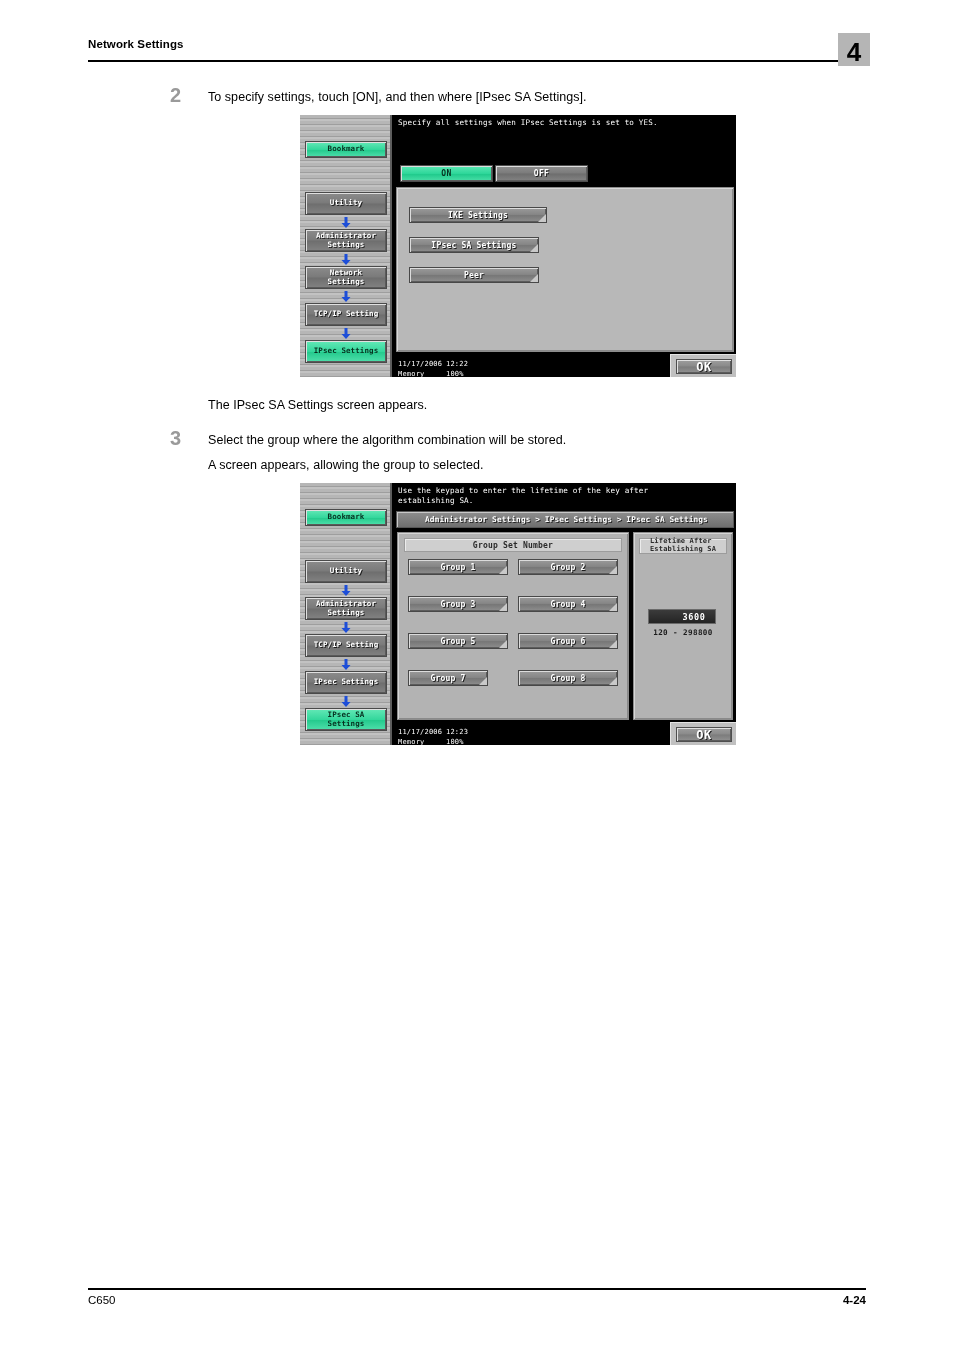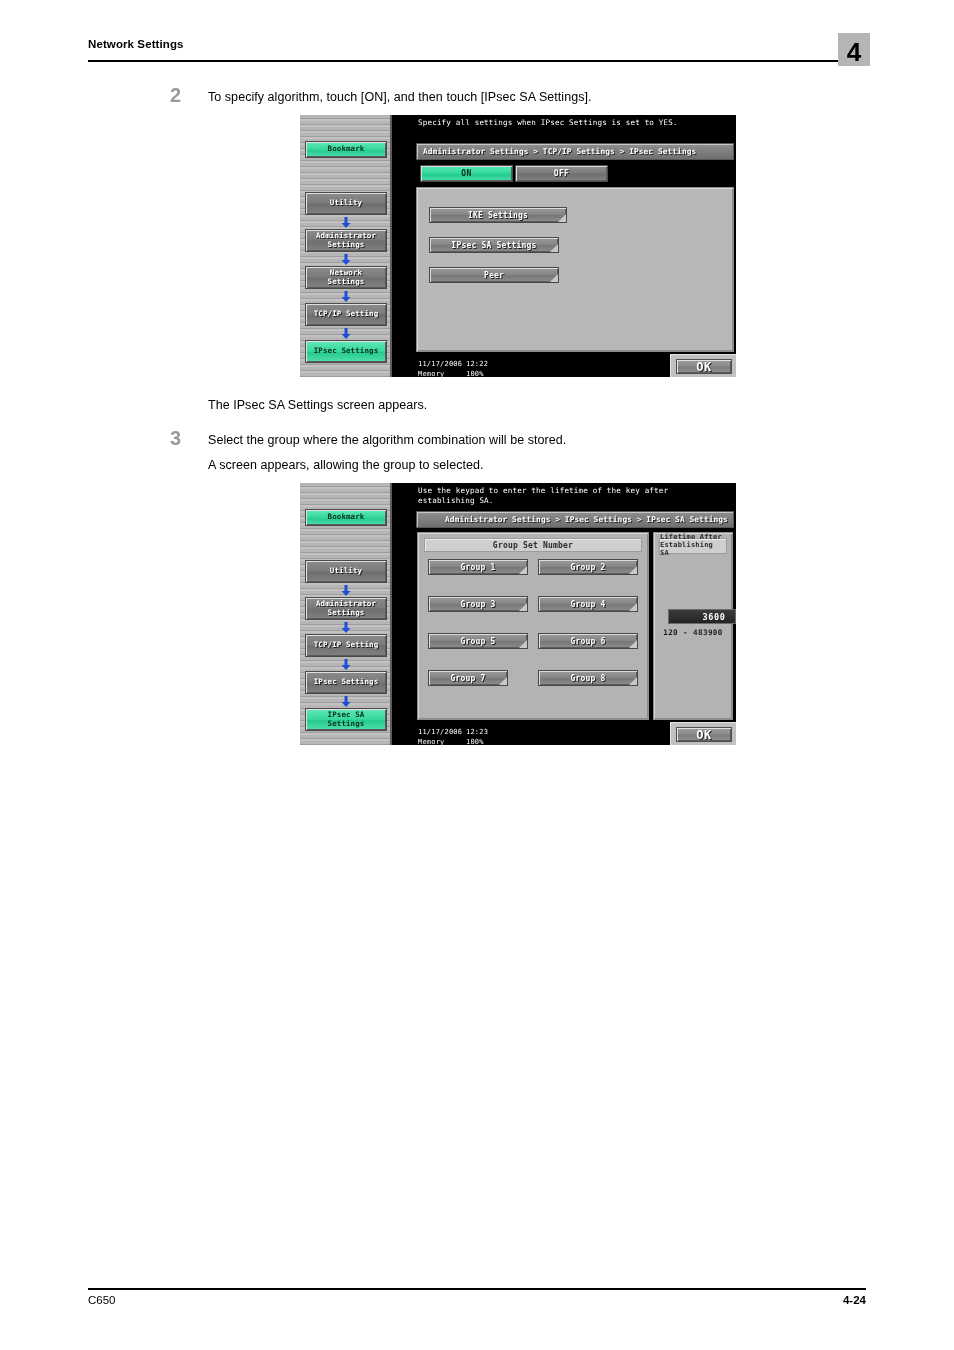--- a/index.html
+++ b/index.html
@@ -56,21 +56,21 @@
              line-height: 1.18; white-space: pre-line; letter-spacing: .1px; }
   .nav-btn.grey { background: linear-gradient(to bottom,#8b8b8b 0%,#7a7a7a 48%,#6e6e6e 52%,#828282 100%); }
   .nav-btn.green { background: linear-gradient(to bottom,#63e8b6 0%,#34d79c 50%,#23c98c 52%,#4fdfab 100%);
                    color: #06301f; text-shadow: none; }
   .nav-arrow { position: absolute; left: 41px; width: 10px; height: 11px;
                color: #1d4ed8; font-size: 12px; line-height: 10px;
                text-align: center; font-weight: bold; }
   .nav-arrow svg { display: block; }
 
   
-  .scr { position: absolute; left: 94px; top: 0; right: 0; bottom: 0; margin-left: 20px; }
+  .scr { position: absolute; left: 94px; top: 0; right: 0; bottom: 0; }
   .scr-msg { position: absolute; left: 0; top: 0; right: 0;
              color: #fff; font-size: 7.6px; line-height: 1.38;
              padding: 3px 4px 0 4px; letter-spacing: .15px; white-space: pre-line; }
   .crumb { position: absolute; left: 2px; right: 2px;
            background: linear-gradient(to bottom,#8e8e8e,#6f6f6f);
            border: 1px solid #565656;
            box-shadow: inset 1px 1px 0 #c8c8c8;
            color: #fff; font-size: 7.8px; font-weight: bold;
            padding: 3px 0 3px 6px; letter-spacing: .1px;
            text-shadow: 1px 1px 0 #222; }
@@ -155,21 +155,21 @@
 <div class="page">
 
   <div class="hdr">
     <div class="hdr-title">Network Settings</div>
     <div class="hdr-rule"></div>
   </div>
   <div class="chap-badge">4</div>
 
   <div class="step" style="left:170px; top:85px; width:700px;">
     <div class="step-num">2</div>
-    <div class="step-body">To specify algorithm, touch [ON], and then touch [IPsec SA Settings].</div>
+    <div class="step-body">To specify settings, touch [ON], and then where [IPsec SA Settings].</div>
   </div>
 
   <div class="lcd" style="left:300px; top:115px;">
     <div class="lcd-inner">
 
       <div class="nav">
         <div class="nav-btn green" style="top:26px; height:17px;">Bookmark</div>
 
         <div class="nav-btn grey" style="top:77px; height:23px;">Utility</div>
         <div class="nav-arrow" style="top:102px;">
@@ -200,21 +200,20 @@
               <path d="M3.5 0h3v6h3L5 11 0.5 6h3z" fill="#1d4ed8"></path>
             </svg>
         </div>
 
         <div class="nav-btn green" style="top:225px; height:23px;">IPsec Settings</div>
       </div>
 
       <div class="scr">
         <div class="scr-msg">Specify all settings when IPsec Settings is set to YES.</div>
 
-        <div class="crumb" style="top:28px;">Administrator Settings &gt; TCP/IP Settings &gt; IPsec Settings</div>
 
         <div class="tog on" style="left:6px; top:50px;">ON</div>
         <div class="tog off" style="left:101px; top:50px;">OFF</div>
 
         <div class="body-area" style="left:2px; top:72px; right:2px; bottom:25px;">
           <div class="mbtn" style="left:12px; top:19px; width:138px;">IKE Settings</div>
           <div class="mbtn" style="left:12px; top:49px; width:130px;">IPsec SA Settings</div>
           <div class="mbtn" style="left:12px; top:79px; width:130px;">Peer</div>
         </div>
 
@@ -303,21 +302,21 @@
           <div class="mbtn" style="left:120px; top:100px; width:100px;">Group 6</div>
 
           <div class="mbtn" style="left:10px; top:137px; width:80px;">Group 7</div>
           <div class="mbtn" style="left:120px; top:137px; width:100px;">Group 8</div>
         </div>
 
         <div class="subpanel" style="left:239px; top:49px; right:3px; bottom:25px;">
           <div class="sec-title" style="left:5px; top:5px; right:5px; height:16px; white-space:pre-line; font-size:7px; line-height:1.1;">Lifetime After
 Establishing SA</div>
           <div class="val-box" style="left:14px; top:76px; width:68px;">3600</div>
-          <div class="val-range" style="left:0; right:0; top:95px;">120 - 483900</div>
+          <div class="val-range" style="left:0; right:0; top:95px;">120 - 298800</div>
         </div>
 
         <div class="status">
           <div class="row">
             <span class="c1">11/17/2006</span>
             <span>12:23</span>
           </div>
           <div class="row">
             <span class="c1">Memory</span>
             <span>100%</span>

